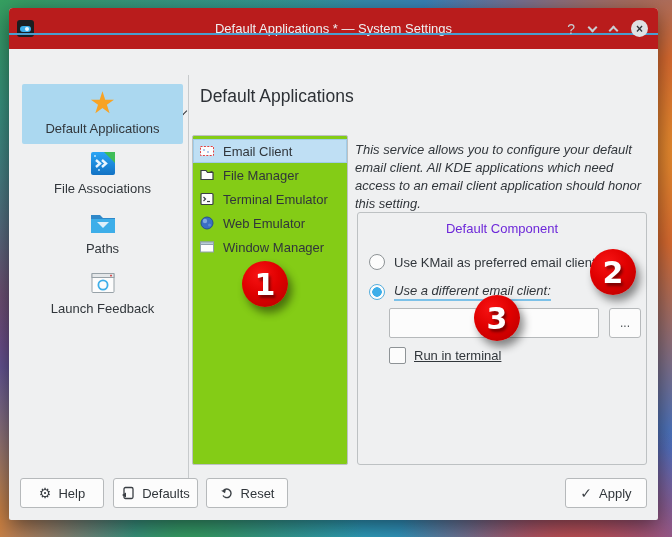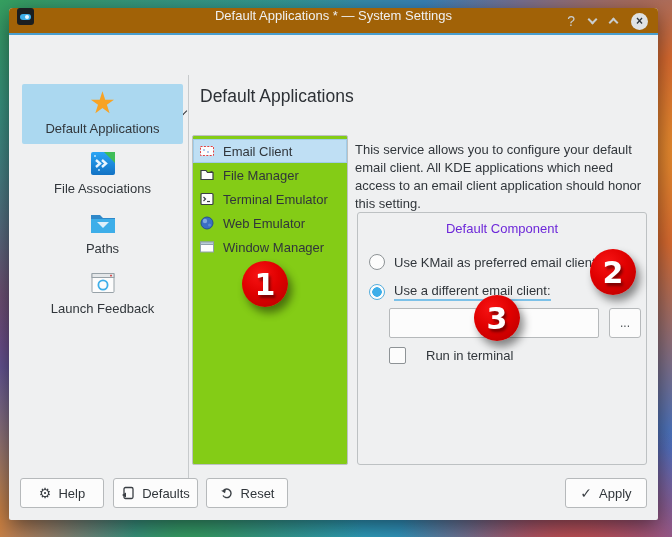--- a/index.html
+++ b/index.html
@@ -18,23 +18,23 @@
       radial-gradient(circle at 40% -12%, #2e9e97 0%, rgba(46,158,151,0) 36%),
       radial-gradient(circle at -2% 55%, #7b4073 0%, rgba(123,64,115,0) 26%);
   }
   .window {
     position:absolute; left:9px; top:8px; width:649px; height:512px;
     background:#eff0f1; border-radius:4px 4px 2px 2px;
     box-shadow:0 6px 22px rgba(0,0,0,0.5);
   }
   
   .titlebar {
-    position:absolute; left:0; top:0; width:100%; height:26px;
-    background:#a16207; border-radius:4px 4px 0 0;
-    display:flex; 
+    position:absolute; left:0; top:0; width:100%; height:41px;
+    background:#b91c1c; border-radius:4px 4px 0 0;
+    display:flex; align-items:center;
   }
   .titlebar-accent { position:absolute; left:0; top:25px; width:100%; height:2px; background:#4a9ecf; }
   .app-icon {
     width:17px; height:17px; margin-left:8px; border-radius:3px;
     background:#1b1e20; position:relative; flex:0 0 auto;
   }
   .app-icon .pill { position:absolute; left:3px; top:6px; width:11px; height:6px; border-radius:3px; background:#3daee9; }
   .app-icon .dot { position:absolute; left:8px; top:7px; width:4px; height:4px; border-radius:50%; background:#eaf6fc; }
   .win-title {
     position:absolute; left:0; right:0; text-align:center;
@@ -73,44 +73,44 @@
   
   .page-heading { position:absolute; left:191px; top:78px; font-size:17.5px; color:#2d3136; }
   .service-list {
     position:absolute; left:183px; top:127px; width:156px; height:330px;
     background:#84cc16; border:1px solid #bdc1c3; border-radius:2px; padding:3px 0;
   }
   .svc-row { height:24px; display:flex; align-items:center; gap:8px; padding-left:6px; font-size:13px; color:#31363b; }
   .svc-row.selected { background:#bfdff4; box-shadow:inset 0 0 0 1px #a0cce9; }
   .svc-row .icon16 { width:16px; height:16px; flex:0 0 auto; display:flex; }
   
-  .desc { position:absolute; left:346px; top:133px; width:296px; font-size:13px; line-height:18px; color:#31363b; }
+  .desc { position:absolute; left:346px; top:133px; width:296px; font-size:13px; line-height:18px; color:#31363b;font-style:italic; }
   .groupbox {
     position:absolute; left:348px; top:204px; width:290px; height:253px;
     border:1px solid #bdc1c3; border-radius:3px;
   }
   .groupbox-title { position:absolute; left:0; right:0; top:8px; text-align:center; font-size:13px; color:#6d28d9; }
   .radio-row { position:absolute; display:flex; align-items:center; gap:9px; font-size:13px; color:#31363b; }
   .radio { width:16px; height:16px; border-radius:50%; background:#fcfcfc; border:1px solid #8e9396; flex:0 0 auto; }
   .radio.checked {
     border:1px solid #55aedd;
     background:radial-gradient(circle, #3daee9 0 4.5px, #fcfcfc 5px);
   }
-  .underlined { border-bottom:2px solid #7cc1e8; padding-bottom:1px; }
+  .underlined { border-bottom:2px solid #7cc1e8; padding-bottom:1px;font-style:italic; }
   .client-input {
     position:absolute; left:31px; top:95px; width:210px; height:30px;
     background:#fcfcfc; border:1px solid #b6b9bb; border-radius:2px;
     font-size:13px; padding:0 6px; color:#31363b; font-family:"Liberation Sans", sans-serif;
   }
   .browse-btn {
     position:absolute; left:251px; top:95px; width:32px; height:30px;
     background:#fcfcfc; border:1px solid #b6b9bb; border-radius:3px;
     font-size:12px; color:#4d5256; display:flex; align-items:center; justify-content:center;
   }
-  .check-row { position:absolute; left:31px; top:134px; display:flex; align-items:center; gap:20px; font-size:13px; color:#31363b; }
+  .check-row { position:absolute; left:31px; top:134px; display:flex; align-items:center; gap:8px; font-size:13px; color:#31363b;text-decoration:underline; }
   .checkbox { width:17px; height:17px; background:#fcfcfc; border:1px solid #8e9396; border-radius:2px; flex:0 0 auto; }
   
   .footer-btn {
     position:absolute; top:470px; height:30px;
     background:#fcfcfc; border:1px solid #b6b9bb; border-radius:3px;
     display:flex; align-items:center; justify-content:center; gap:7px;
     font-size:13px; color:#31363b; padding:0 12px;
   }
   .btn-glyph { font-size:14px; line-height:1; color:#3a3f44; }
   

